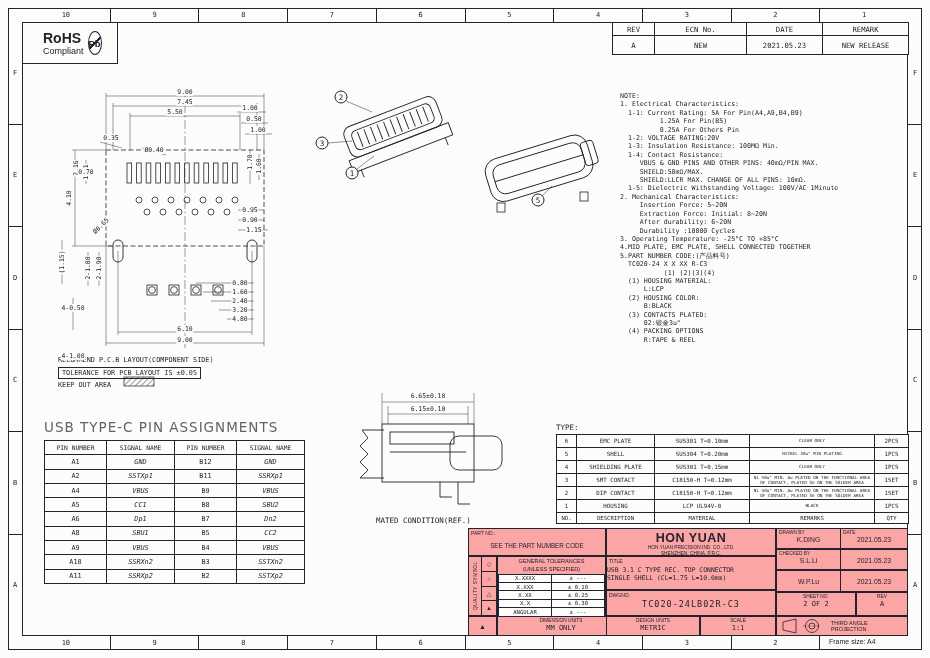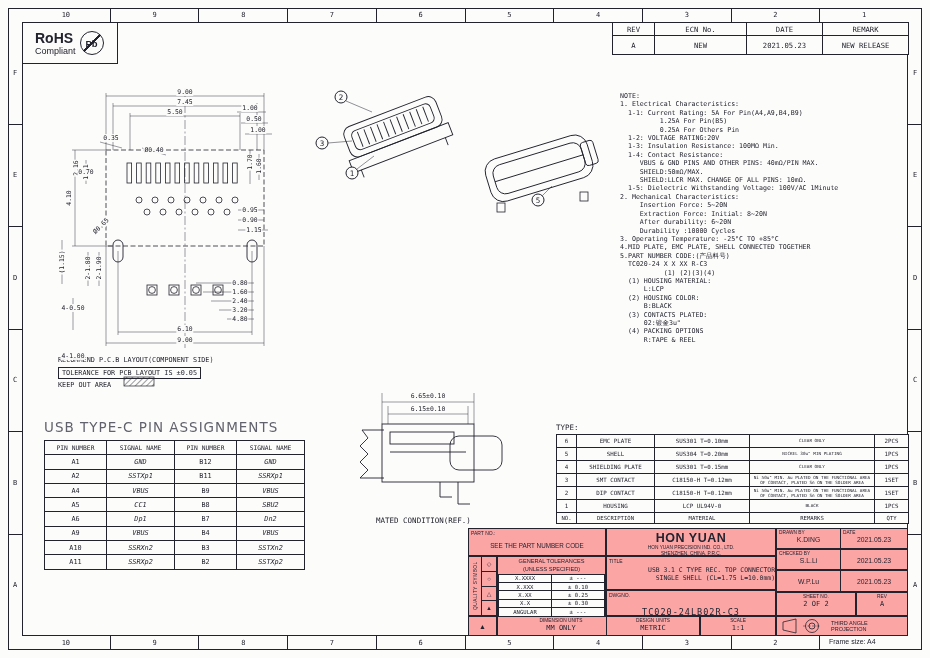--- a/index.html
+++ b/index.html
@@ -13,21 +13,21 @@
   .zones-bottom{left:22px;right:22px;bottom:8px;height:14px}
   .zones-left{top:22px;bottom:22px;left:8px;width:14px;flex-direction:column}
   .zones-right{top:22px;bottom:22px;right:8px;width:14px;flex-direction:column}
   .zone-cell{flex:1;display:flex;align-items:center;justify-content:center}
   .zones-top .zone-cell+.zone-cell,.zones-bottom .zone-cell+.zone-cell{border-left:0.8px solid #23232f}
   .zones-left .zone-cell+.zone-cell,.zones-right .zone-cell+.zone-cell{border-top:0.8px solid #23232f}
   .linework{position:absolute;left:0;top:0;pointer-events:none}
   .abs{position:absolute}
 
   
-  .rohs{position:absolute;left:22px;top:22px;width:96px;height:42px;border:1px solid #23232f;display:flex;align-items:center;padding:2px 12px;gap:4px}
+  .rohs{position:absolute;left:22px;top:22px;width:96px;height:42px;border:1px solid #23232f;display:flex;align-items:center;padding:2px 20px;gap:4px}
   .rohs-line1{font-size:14px;font-weight:bold;line-height:15px}
   .rohs-line2{font-size:9px;line-height:10px}
   .pb-circle{position:relative;width:24px;height:24px;border:1.3px solid #23232f;border-radius:50%;display:flex;align-items:center;justify-content:center;font-size:9.5px;font-weight:bold;background:linear-gradient(135deg,transparent 46%,#23232f 46%,#23232f 53%,transparent 53%)}
 
   
   table{border-collapse:collapse;position:absolute;table-layout:fixed;background:#fcfcfb}
   td{border:0.8px solid #23232f;text-align:center;overflow:hidden;white-space:nowrap;padding:0 1px}
   .rev-table{left:612px;top:22px;width:296px;font-family:"DejaVu Sans Mono",monospace;font-size:7.2px}
   .rev-table tr:first-child td{height:13px}
   .rev-table tr:nth-child(2) td{height:19px}
@@ -66,22 +66,22 @@
   .q-strip{writing-mode:vertical-rl;transform:rotate(180deg);display:flex;align-items:center;justify-content:center;font-size:4.8px;letter-spacing:0.5px}
   .q-cell{flex:1;display:flex;align-items:center;justify-content:center;font-size:6px}
   .q-cell+.q-cell{border-top:0.8px solid #23232f}
   .tol-head{font-size:5.6px;text-align:center;line-height:6.8px;padding-top:1px}
   .tol-table{position:static;width:100%;font-family:"DejaVu Sans Mono",monospace;font-size:5.6px;margin-top:1px}
   .tol-table td{height:8.4px;border:0.6px solid #23232f}
   .strip-label{font-size:4.8px;text-align:center;padding-top:1px}
   .strip-value{font-size:7px;text-align:center;font-family:"DejaVu Sans Mono",monospace;margin-top:1px}
   .company-name{font-size:12.5px;font-weight:bold;text-align:center;margin-top:2px;letter-spacing:0.5px}
   .company-sub{font-size:4.8px;text-align:center;line-height:5.8px}
-  .dwgno-value{font-size:8.5px;letter-spacing:1px;text-align:center;margin-top:16px;font-family:"DejaVu Sans Mono",monospace}
-  .title-lines{font-size:6.4px;text-align:right;line-height:8px;margin-top:9px;font-family:"DejaVu Sans Mono",monospace}
+  .dwgno-value{font-size:8.5px;letter-spacing:1px;text-align:center;margin-top:8px;font-family:"DejaVu Sans Mono",monospace}
+  .title-lines{font-size:6.4px;text-align:left;line-height:8px;margin-top:9px;font-family:"DejaVu Sans Mono",monospace}
   .proj-box{display:flex;align-items:center;gap:4px;padding:1px 4px}
   .proj-text{font-size:5.5px;line-height:6.5px}
   .frame-size{position:absolute;left:826px;top:638px;font-size:7px;background:#fcfcfb;padding:0 3px}
 </style>
 </head>
 <body>
 
 <div class="sheet">
 
   <div class="outer-border"></div>
@@ -353,20 +353,26 @@
           <td>B8</td>
           <td>SBU2</td>
         </tr>
         <tr>
           <td>A6</td>
           <td>Dp1</td>
           <td>B7</td>
           <td>Dn2</td>
         </tr>
         <tr>
+          <td>A8</td>
+          <td>SBU1</td>
+          <td>B5</td>
+          <td>CC2</td>
+        </tr>
+        <tr>
           <td>A9</td>
           <td>VBUS</td>
           <td>B4</td>
           <td>VBUS</td>
         </tr>
         <tr>
           <td>A10</td>
           <td>SSRXn2</td>
           <td>B3</td>
           <td>SSTXn2</td>

